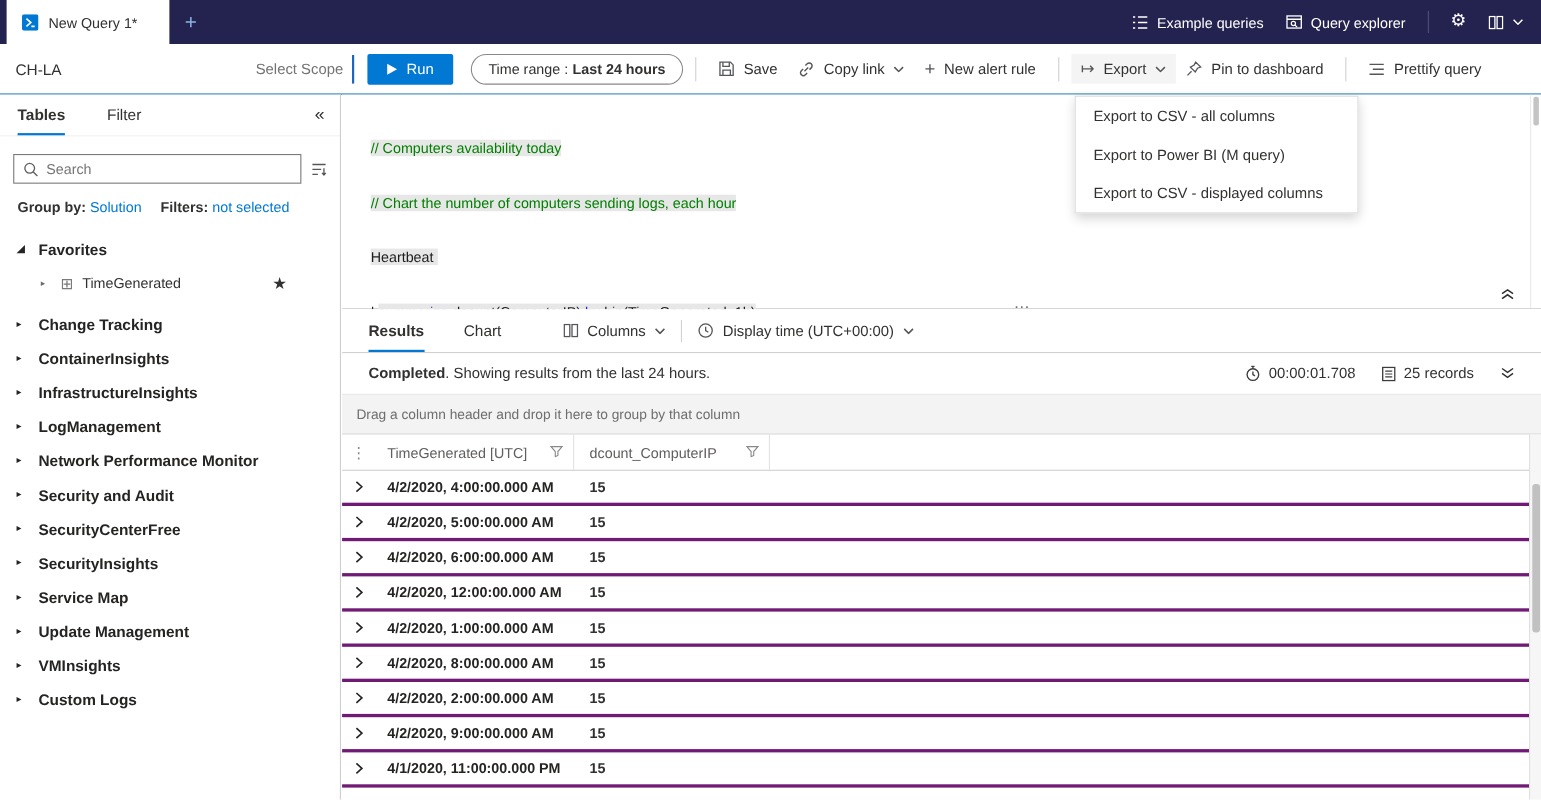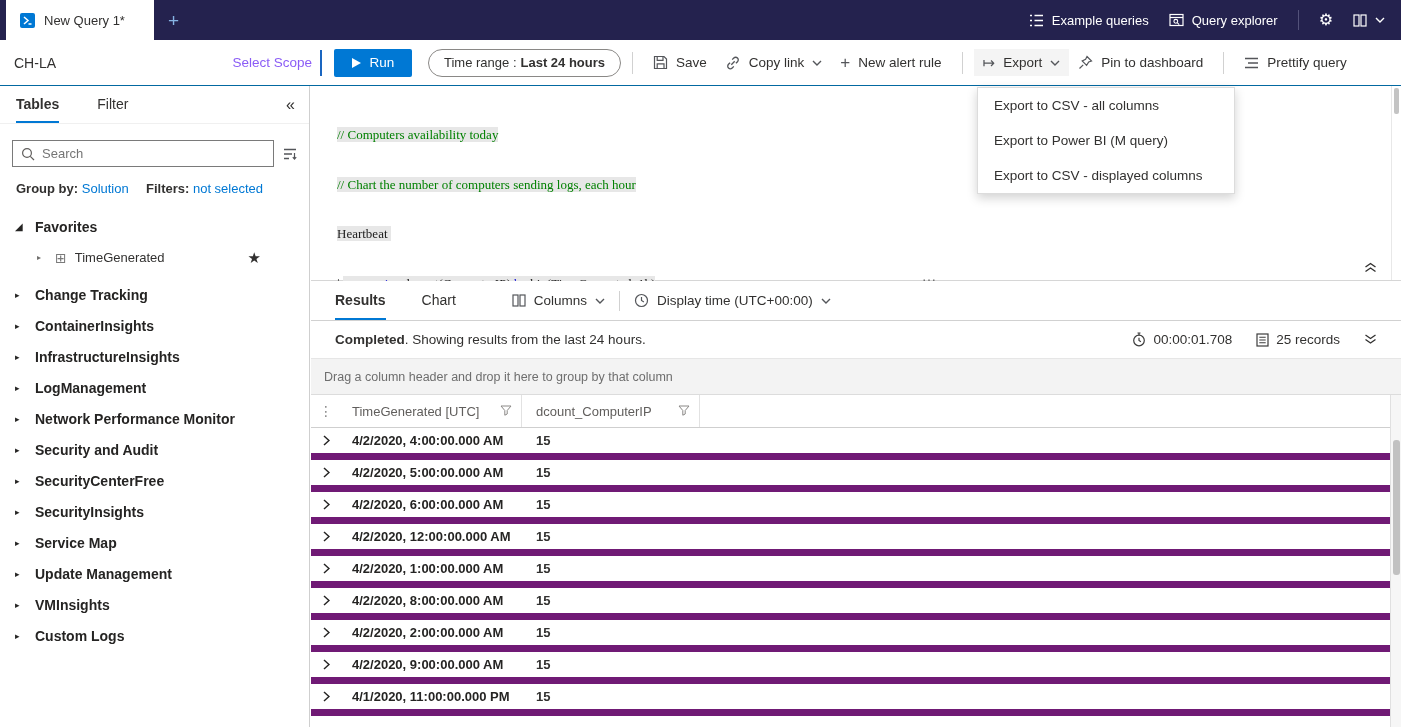--- a/index.html
+++ b/index.html
@@ -15,21 +15,21 @@
   .topbar-right { margin-left:auto; display:flex; align-items:center; gap:20px; padding-right:16px; color:#fff; font-size:13px; }
   .topbar-right .tbr-item { display:flex; align-items:center; gap:8px; cursor:pointer; white-space:nowrap; }
   .topbar-sep { width:1px; height:20px; background:#53527a; }
   .gear { font-size:16px; line-height:1; cursor:pointer; }
   .chev { width:10px; height:6px; }
 
   
   .toolbar { position:absolute; left:0; top:40px; width:1401px; height:46px; background:#fff; border-bottom:1px solid #0369a1; display:flex; align-items:center; padding:0 14px; }
   .scope-area { width:298px; display:flex; align-items:center; justify-content:space-between; }
   .workspace { font-size:14px; color:#323130; }
-  .link-blue { color:#8b5cf6; cursor:pointer; font-size:13.5px; white-space:nowrap; }
+  .link-blue { color:#737373; cursor:pointer; font-size:13.5px; white-space:nowrap; }
   .sep { width:1px; height:22px; background:#d1d1d1; margin:0 11px; flex:none; }
   .sep-blue { width:2px; height:26px; background:#1a66c0; margin:0 12px 0 8px; flex:none; }
   .run-btn { width:78px; height:28px; background:#0078d4; color:#fff; display:flex; align-items:center; justify-content:center; gap:9px; border-radius:2px; font-size:13.5px; cursor:pointer; flex:none; }
   .play { width:0; height:0; border-left:9px solid #fff; border-top:5.5px solid transparent; border-bottom:5.5px solid transparent; }
   .time-pill { height:28px; border:1px solid #8a8886; border-radius:14px; display:flex; align-items:center; padding:0 15px; margin-left:16px; font-size:13px; white-space:nowrap; cursor:pointer; }
   .time-pill b { font-weight:700; margin-left:4px; }
   .tb-btn { display:flex; align-items:center; gap:8px; font-size:13.5px; color:#323130; cursor:pointer; padding:6px 9px; white-space:nowrap; }
   .tb-btn .ic { color:#54565a; display:flex; align-items:center; }
   .tb-btn .chev { color:#54565a; }
   .export-active { background:#f4f4f4; }
@@ -61,21 +61,21 @@
   .caret.exp { font-size:10px; }
   .tree-row.child { padding-left:37px; gap:8px; }
   .tree-row.child .caret { color:#6e6c6a; font-size:8px; }
   .grid-ic { color:#7a7a7a; font-size:14px; line-height:1; }
   .lbl-sm { font-size:13px; font-weight:400; color:#323130; white-space:nowrap; }
   .star { margin-left:auto; margin-right:48px; font-size:15px; color:#323130; }
   .first-group { margin-top:6px; }
 
   
   .editor { position:absolute; left:311px; top:86px; width:1090px; height:195px; background:#fff; border-bottom:1px solid #d6d6d6; }
-  .code { position:absolute; left:26px; top:8px; font-family:Liberation Serif, serif; font-size:13px; line-height:16.5px; white-space:pre; color:#1b1b1b; }
+  .code { position:absolute; left:26px; top:8px; font-family:Liberation Sans, sans-serif; font-size:13px; line-height:16.5px; white-space:pre; color:#1b1b1b; }
   .cmt { color:#008000; }
   .kw  { color:#2323d6; }
   .hl  { background:#e7e7e7; }
   .splitter-dots { position:absolute; left:56%; bottom:-4px; color:#6e6e6e; font-size:15px; letter-spacing:2px; cursor:row-resize; z-index:5; }
   .ed-collapse { position:absolute; right:24px; bottom:7px; color:#323130; cursor:pointer; display:flex; }
   .ed-scroll { position:absolute; right:0; top:0; width:10px; height:100%; border-left:1px solid #e8e8e8; }
   .ed-thumb { position:absolute; right:2px; top:2px; width:5px; height:26px; background:#c4c4c4; border-radius:2px; }
 
   
   .results { position:absolute; left:311px; top:281px; width:1090px; height:446px; background:#fff; }
@@ -90,21 +90,21 @@
   .stat-item { display:flex; align-items:center; gap:7px; }
   .stat-item .ic { color:#3c3c3c; display:flex; }
   .drag-bar { height:36px; background:#f3f3f3; display:flex; align-items:center; padding-left:13px; color:#6e6e6e; font-size:12.5px; border-bottom:1px solid #dcdcdc; }
   .grid-head { height:33px; display:flex; align-items:center; border-bottom:1px solid #cfcfcf; color:#605e5c; font-size:13px; }
   .cell-exp { width:30px; display:flex; justify-content:center; align-items:center; flex:none; }
   .drag-dots { color:#8a8a8a; font-size:14px; cursor:grab; }
   .cell-time { width:181px; padding-left:11px; flex:none; white-space:nowrap; overflow:hidden; }
   .cell-val { width:178px; padding-left:14px; flex:none; white-space:nowrap; }
   .grid-head .cell-time, .grid-head .cell-val { display:flex; align-items:center; justify-content:space-between; padding-right:9px; align-self:stretch; border-right:1px solid #e2e2e2;gap:15px; }
   .funnel { color:#8a8886; flex:none; cursor:pointer; }
-  .grid-row { height:32px; display:flex; align-items:center; border-bottom:7px solid #701a75; width:1079px; }
+  .grid-row { height:32px; display:flex; align-items:center; border-bottom:3px solid #701a75; width:1079px; }
   .grid-row .cell-time { font-weight:600; color:#252423; }
   .grid-row .cell-val { font-weight:600; color:#323130; }
   .row-chev { color:#252423; cursor:pointer; display:flex; }
   .v-scroll { position:absolute; right:0; top:114px; width:11px; height:332px; background:#f6f6f6; border-left:1px solid #e0e0e0; }
   .v-thumb { position:absolute; left:2px; top:45px; width:7px; height:135px; background:#c1c1c1; border-radius:3px; }
 </style>
 </head>
 <body>
 
 <div class="app">

